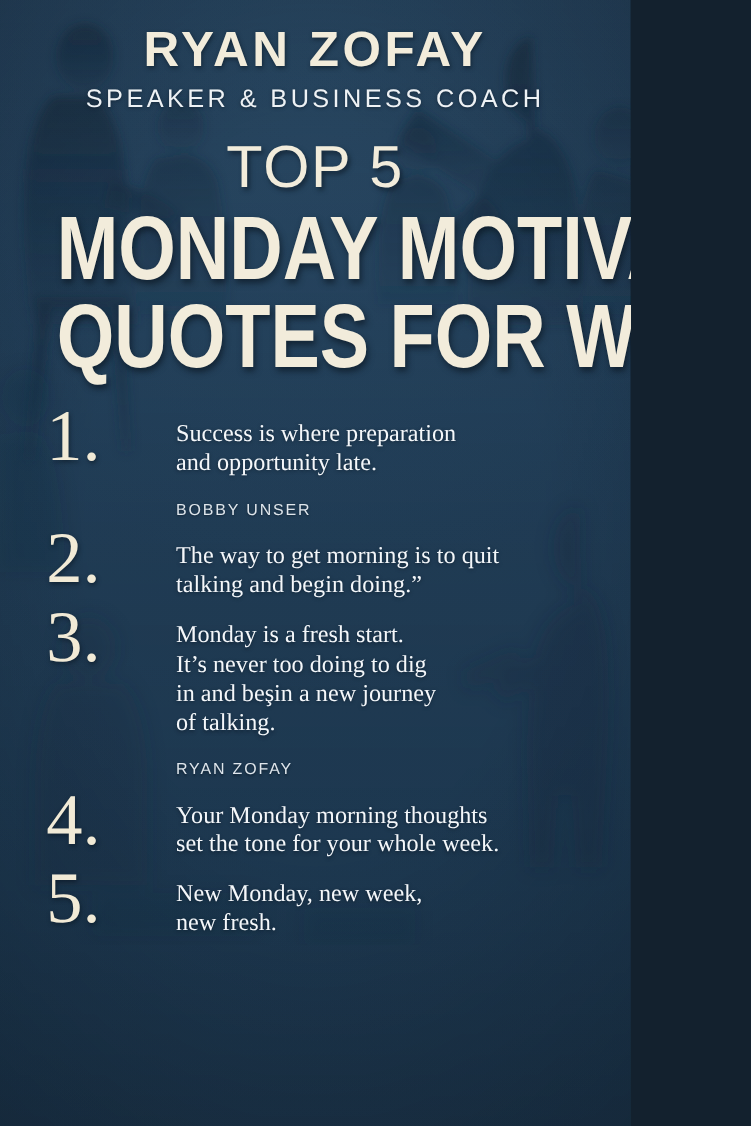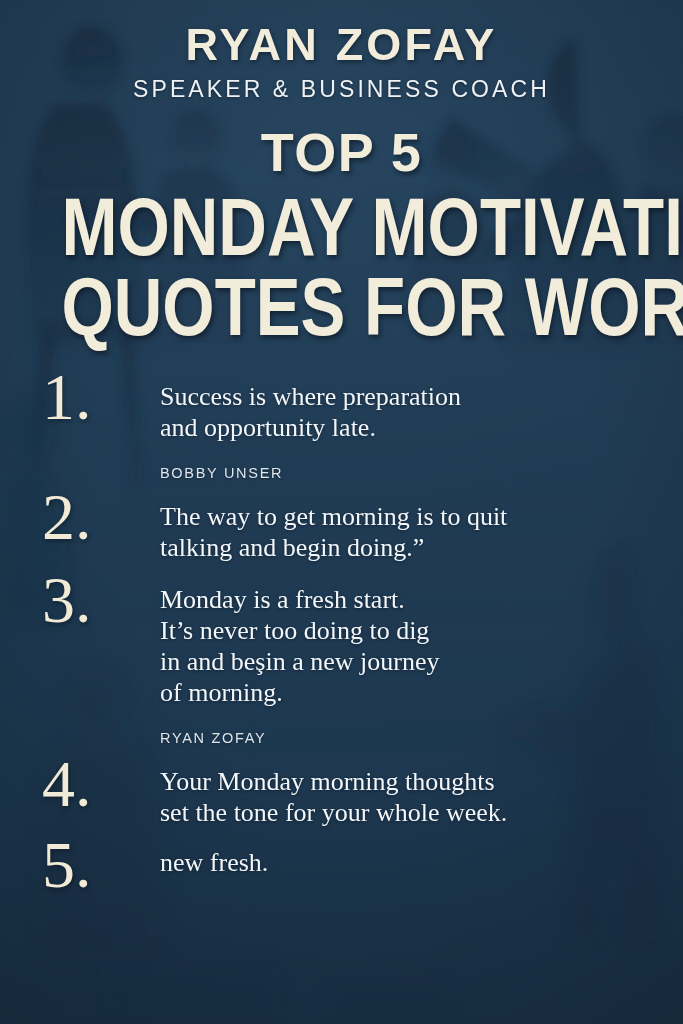--- a/index.html
+++ b/index.html
@@ -3,21 +3,21 @@
 <meta charset="utf-8">
 <style>
   html, body {
     margin: 0;
     padding: 0;
     background: #13212e;
   }
 
   #poster {
     position: relative;
-    width: 683px;
+    width: 573px;
     height: 1024px;
     overflow: hidden;
     background: #22405a;
     font-family: "Liberation Sans", sans-serif;
     -webkit-font-smoothing: antialiased;
   }
 
   
   .bg-base {
     position: absolute;
@@ -81,21 +81,21 @@
     text-shadow: 0 1px 3px rgba(8,18,28,0.5);
   }
 
   
   .headline {
     text-align: center;
     margin-top: 24px;
   }
   .headline-top {
     font-family: "Liberation Sans", sans-serif;
-    font-weight: bold;
+    font-weight: normal;
     font-size: 54px;
     letter-spacing: 1.5px;
     color: #f2ecdb;
     line-height: 1;
     text-shadow: 2px 3px 5px rgba(8,18,28,0.6);
   }
   .headline-line {
     font-family: "Liberation Sans", sans-serif;
     font-weight: bold;
     color: #f2ecdb;
@@ -137,21 +137,21 @@
     text-align: left;
     padding-left: 8px;
     margin-top: -10px;
   }
   .quote-body {
     flex: 1 1 auto;
     padding-top: 4px;
   }
   .quote-text {
     font-family: "Liberation Serif", serif;
-    font-size: 26px;
+    font-size: 22px;
     line-height: 1.20;
     color: #f4f7fa;
     text-shadow: 0 1px 3px rgba(8,18,28,0.5);
   }
   .quote-text .ln { display: block; white-space: nowrap; }
   .quote-author {
     margin-top: 22px;
     font-family: "Liberation Sans", sans-serif;
     font-size: 14.5px;
     letter-spacing: 1.7px;
@@ -301,41 +301,42 @@
         </div>
       </div>
 
       <div class="quote-row row-3">
         <div class="quote-num">3.</div>
         <div class="quote-body">
           <div class="quote-text">
             <span class="ln">Monday is a fresh start.</span>
             <span class="ln">It’s never too doing to dig</span>
             <span class="ln">in and beşin a new journey</span>
-            <span class="ln">of morning.</span>
+            <span class="ln">of talking.</span>
           </div>
           <div class="quote-author">RYAN ZOFAY</div>
         </div>
       </div>
 
       <div class="quote-row row-4">
         <div class="quote-num">4.</div>
         <div class="quote-body">
           <div class="quote-text">
             <span class="ln">Your Monday morning thoughts</span>
             <span class="ln">set the tone for your whole week.</span>
           </div>
 
         </div>
       </div>
 
       <div class="quote-row row-5">
         <div class="quote-num">5.</div>
         <div class="quote-body">
           <div class="quote-text">
+            <span class="ln">New Monday, new week,</span>
             <span class="ln">new fresh.</span>
           </div>
 
         </div>
       </div>
 
     </div>
   </div>
 </div>
 

